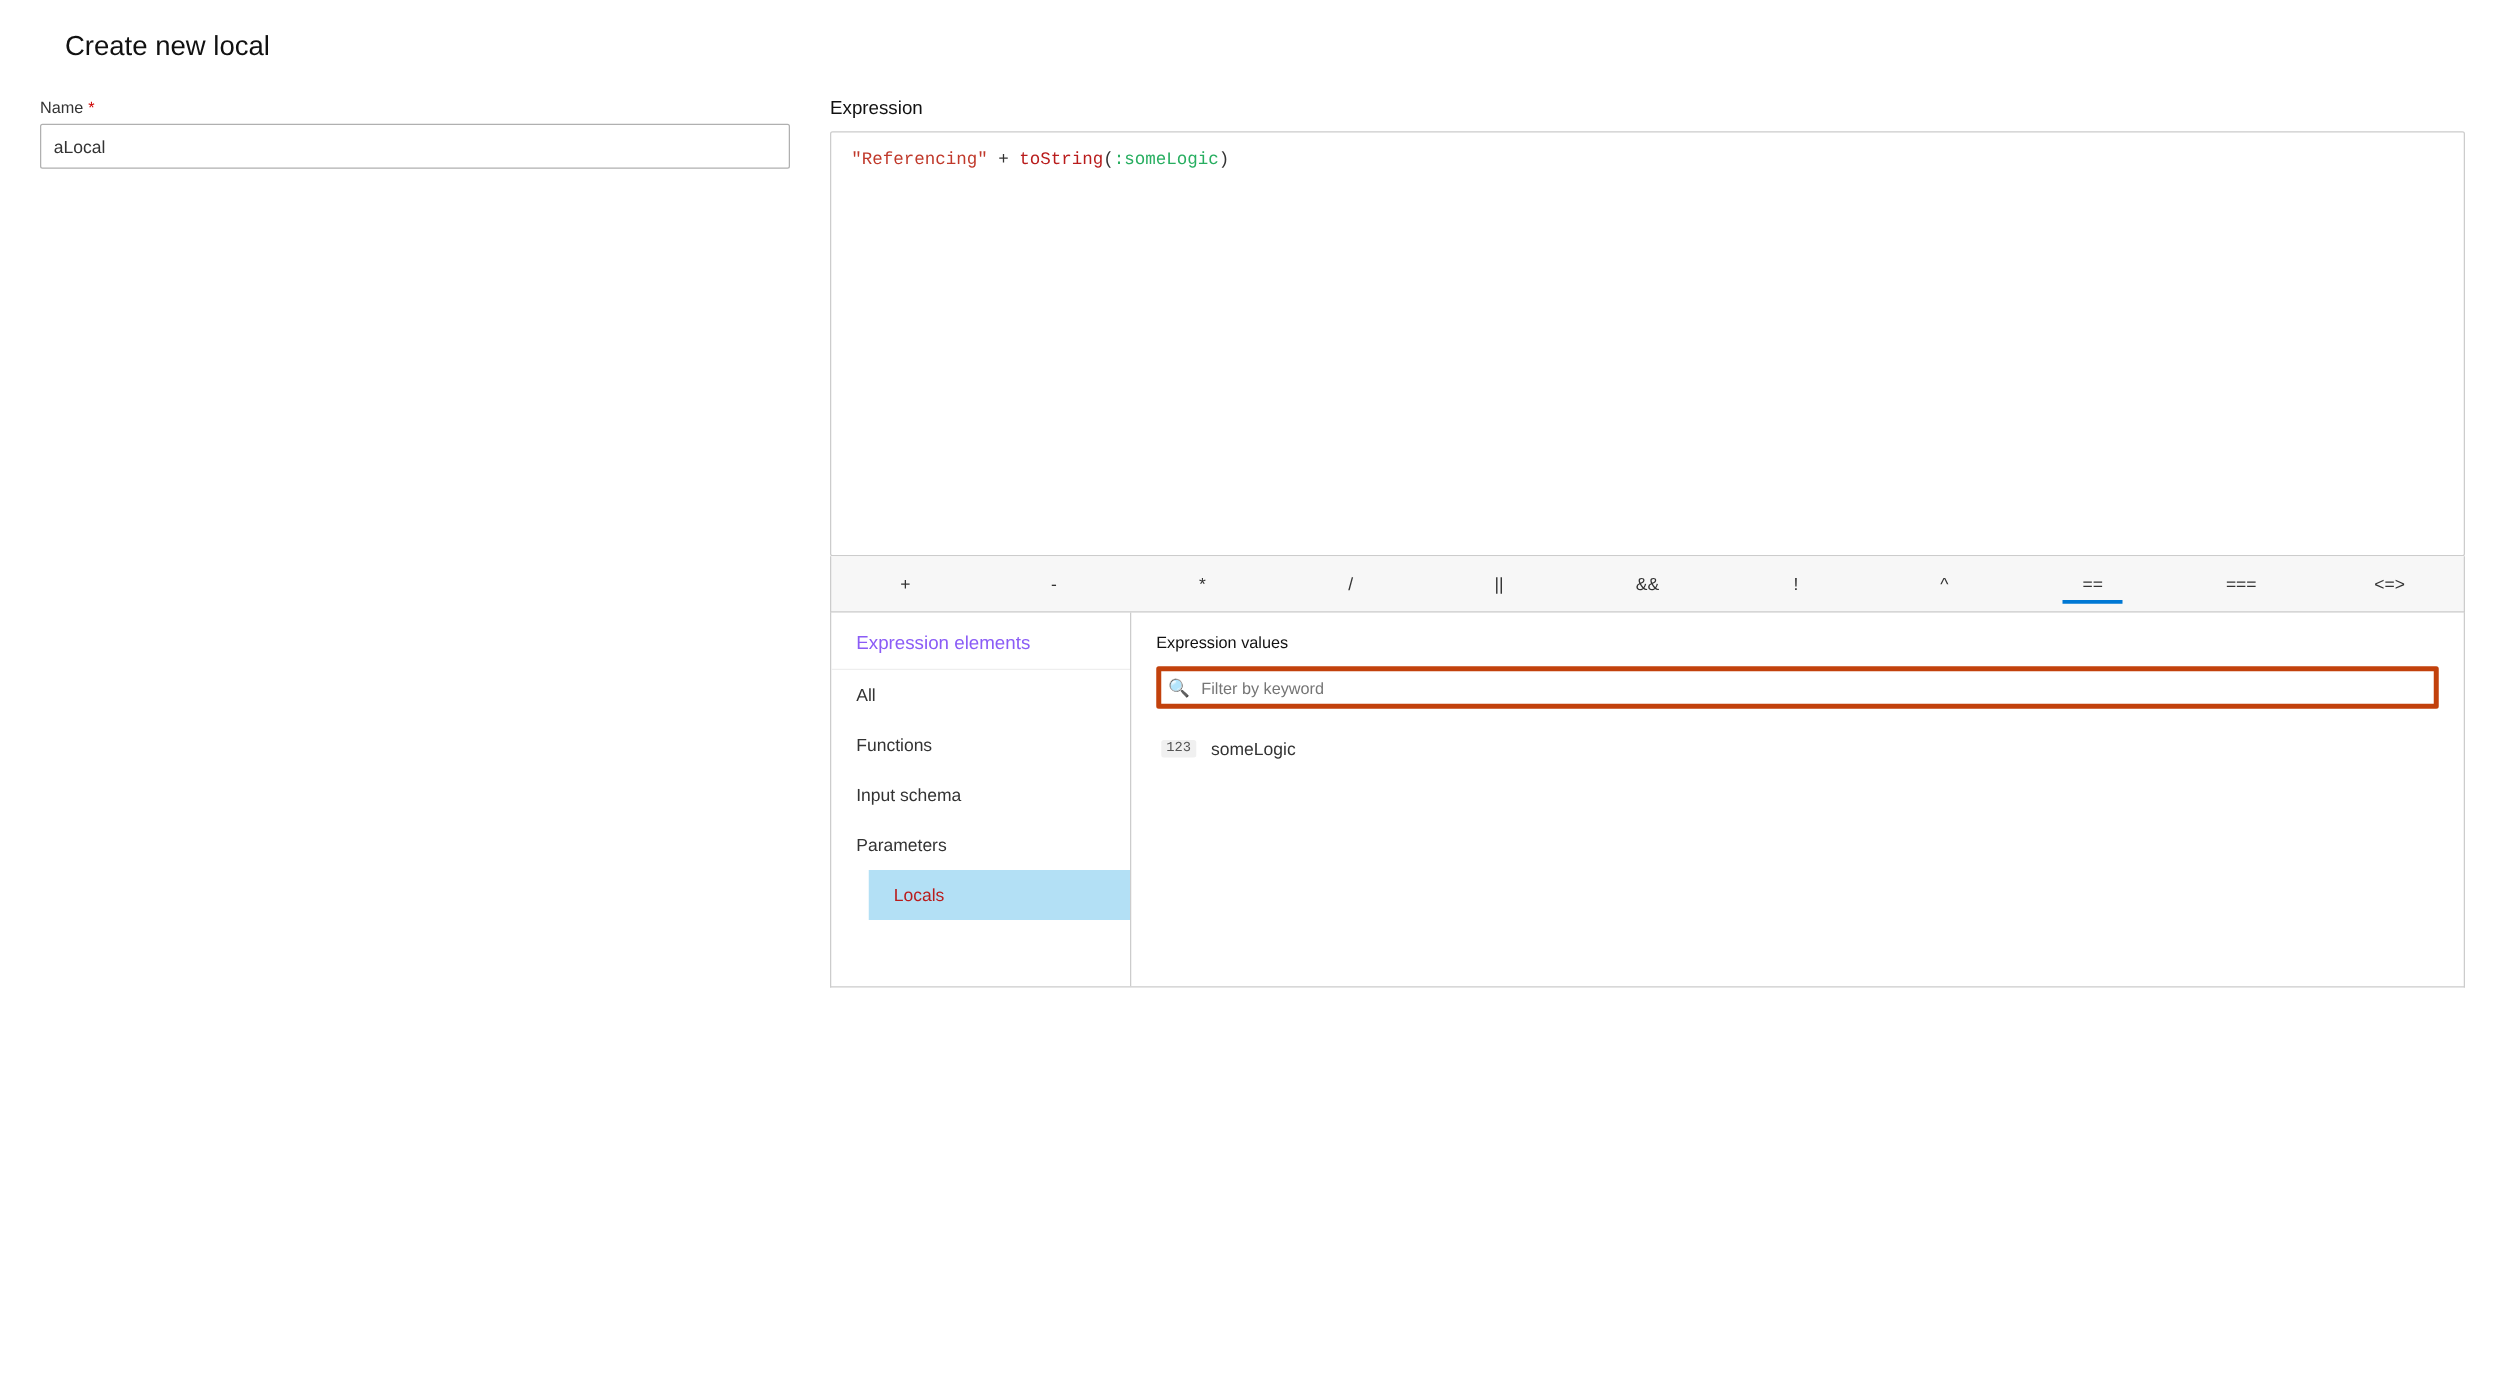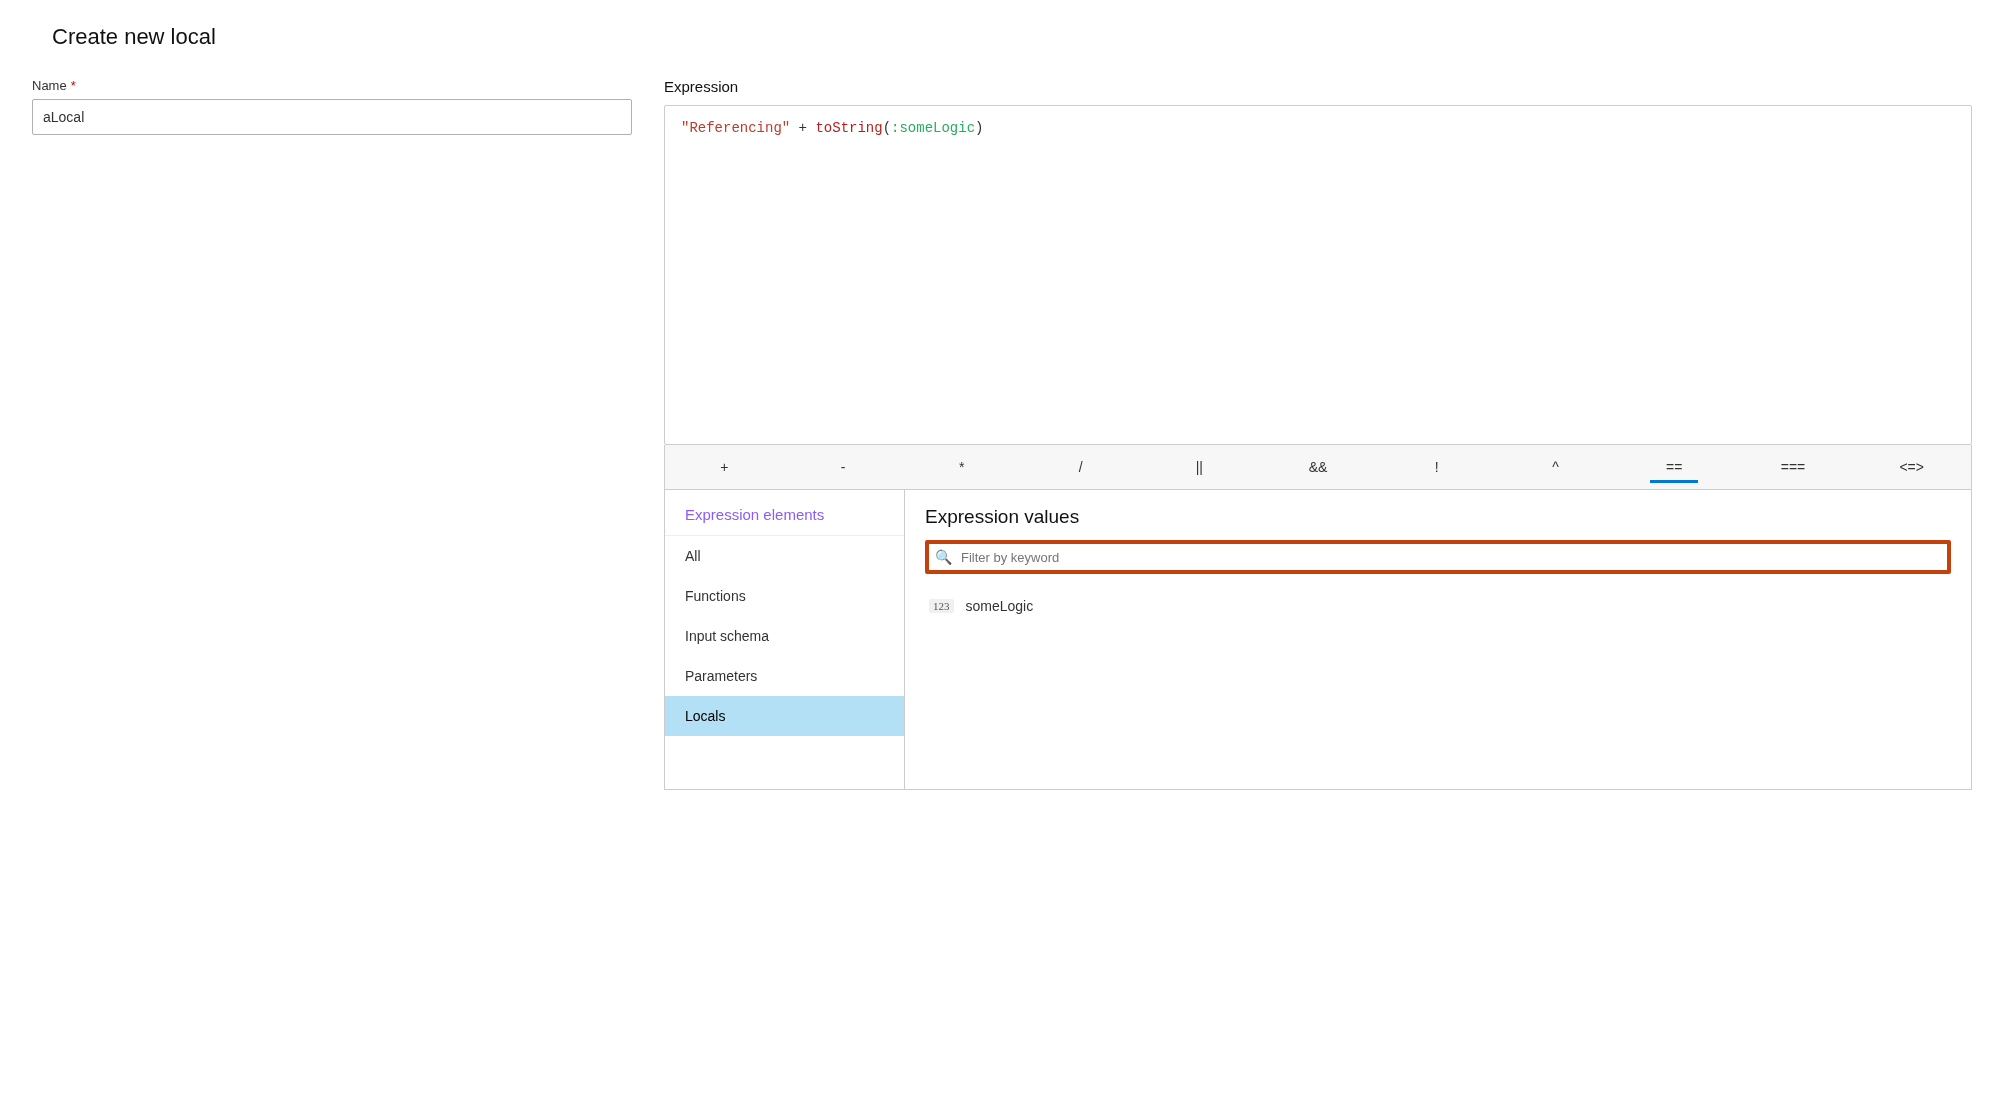--- a/index.html
+++ b/index.html
@@ -149,30 +149,31 @@
 
     .element-item {
       padding: 12px 20px;
       font-size: 14px;
       color: #333;
       cursor: pointer;
     }
 
     .element-item.selected {
       background: #b3e0f5;
-      color: #000000;
+      color: #b91c1c;
+      margin-left: 30px;
     }
 
     .expr-values {
       flex: 1;
       padding: 16px 20px;
     }
 
     .values-title {
-      font-size: 19px;
+      font-size: 13px;
       font-weight: 500;
       margin-bottom: 12px;
       color: #111;
     }
 
     .filter-input-wrap {
       position: relative;
       margin-bottom: 16px;
     }
 
@@ -202,21 +203,21 @@
       gap: 12px;
       padding: 8px 4px;
       font-size: 14px;
       color: #333;
       cursor: pointer;
     }
 
     .value-type-badge {
       font-size: 11px;
       color: #555;
-      font-family: Liberation Serif, serif;
+      font-family: Liberation Mono, monospace;
       background: #f0f0f0;
       padding: 1px 4px;
       border-radius: 2px;
       flex-shrink: 0;
     }
   </style>
 </head>
 <body>
 
 <h1 class="page-title">Create new local</h1>

